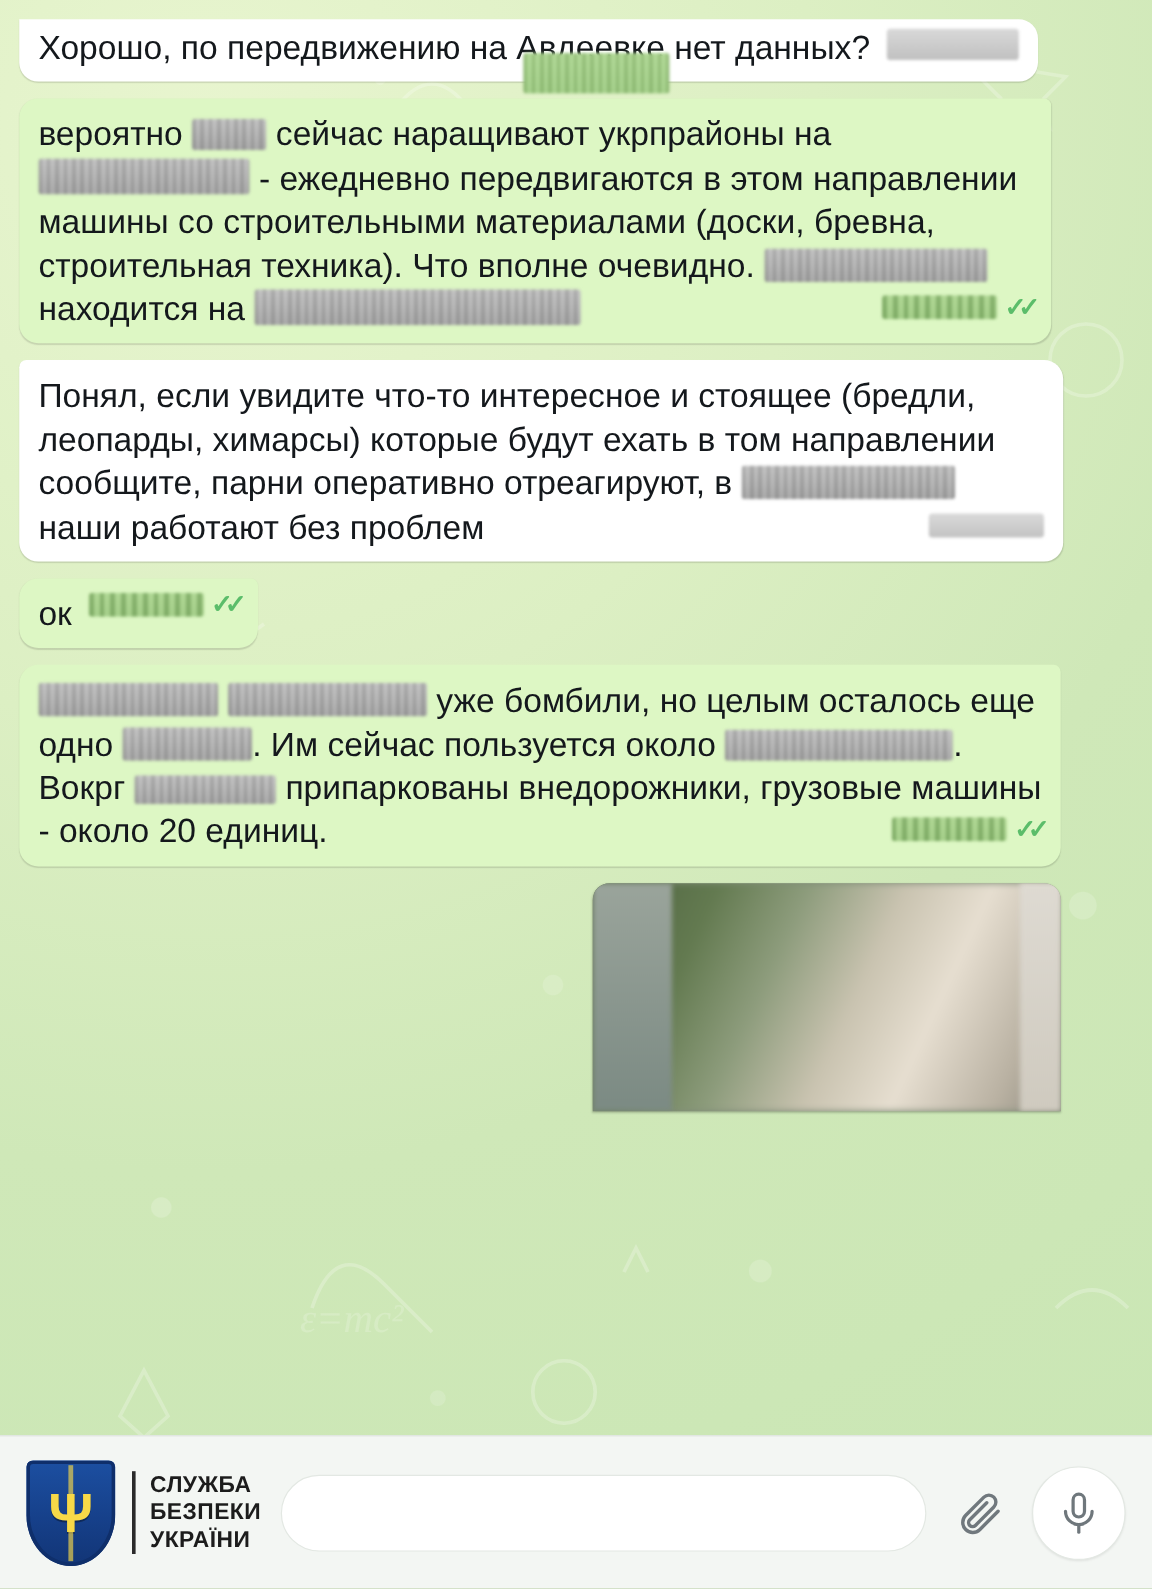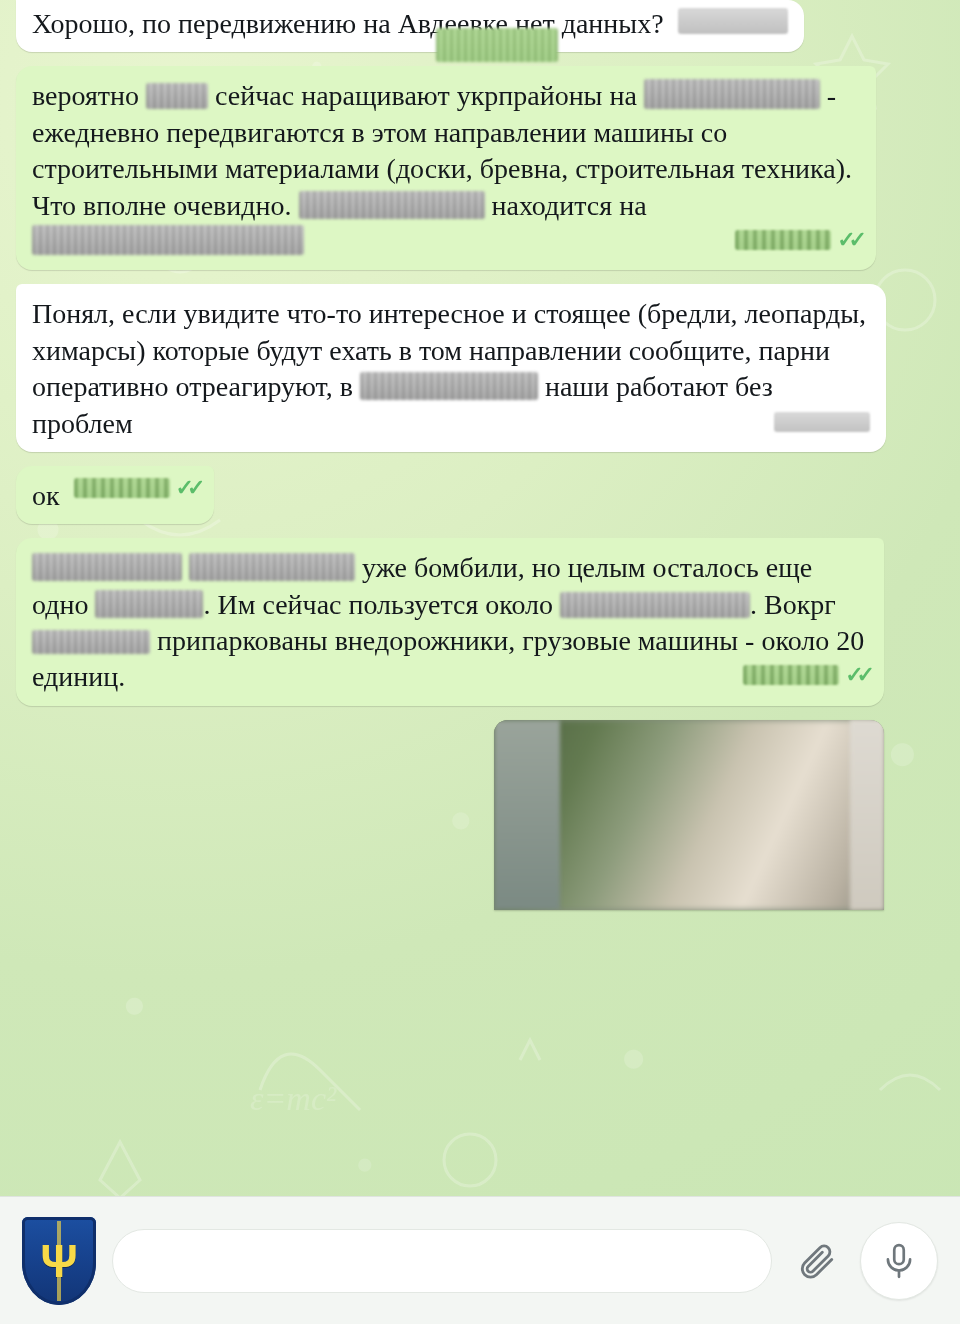--- a/index.html
+++ b/index.html
@@ -50,23 +50,22 @@
     opacity: .32;
     color: #ffffff;
     pointer-events: none;
   }
 
   
   .chat {
     position: absolute;
     left: 0; right: 0; top: 0;
     bottom: 128px;
-    padding: 0 16px;
+    padding: 16px 16px;
     box-sizing: border-box;
-    font-family: Liberation Serif, serif;
   }
   .row { display: flex; margin-bottom: 14px; }
   .row.out { justify-content: flex-start; }
   .row.in { justify-content: flex-start; }
 
   .bubble {
     position: relative;
     max-width: 830px;
     border-radius: 16px;
     padding: 12px 16px 10px 16px;
@@ -322,20 +321,25 @@
 
   </div>
 
   <div class="composer">
 
     <div class="sbu">
       <div class="sbu-emblem">
         <div class="sword"></div>
         <div class="tryzub">Ψ</div>
       </div>
+      <div class="sbu-text">
+        <div>СЛУЖБА</div>
+        <div>БЕЗПЕКИ</div>
+        <div>УКРАЇНИ</div>
+      </div>
     </div>
 
     <div class="composer-input">
       <span></span>
     </div>
 
     <div class="attach-btn">
       <svg width="40" height="40" viewBox="0 0 24 24" fill="none" stroke="currentColor" stroke-width="1.7" stroke-linecap="round" stroke-linejoin="round">
         <path d="M21.44 11.05l-9.19 9.19a5 5 0 0 1-7.07-7.07l9.19-9.19a3.5 3.5 0 0 1 4.95 4.95l-9.2 9.19a2 2 0 0 1-2.83-2.83l8.49-8.48"></path>
       </svg>

